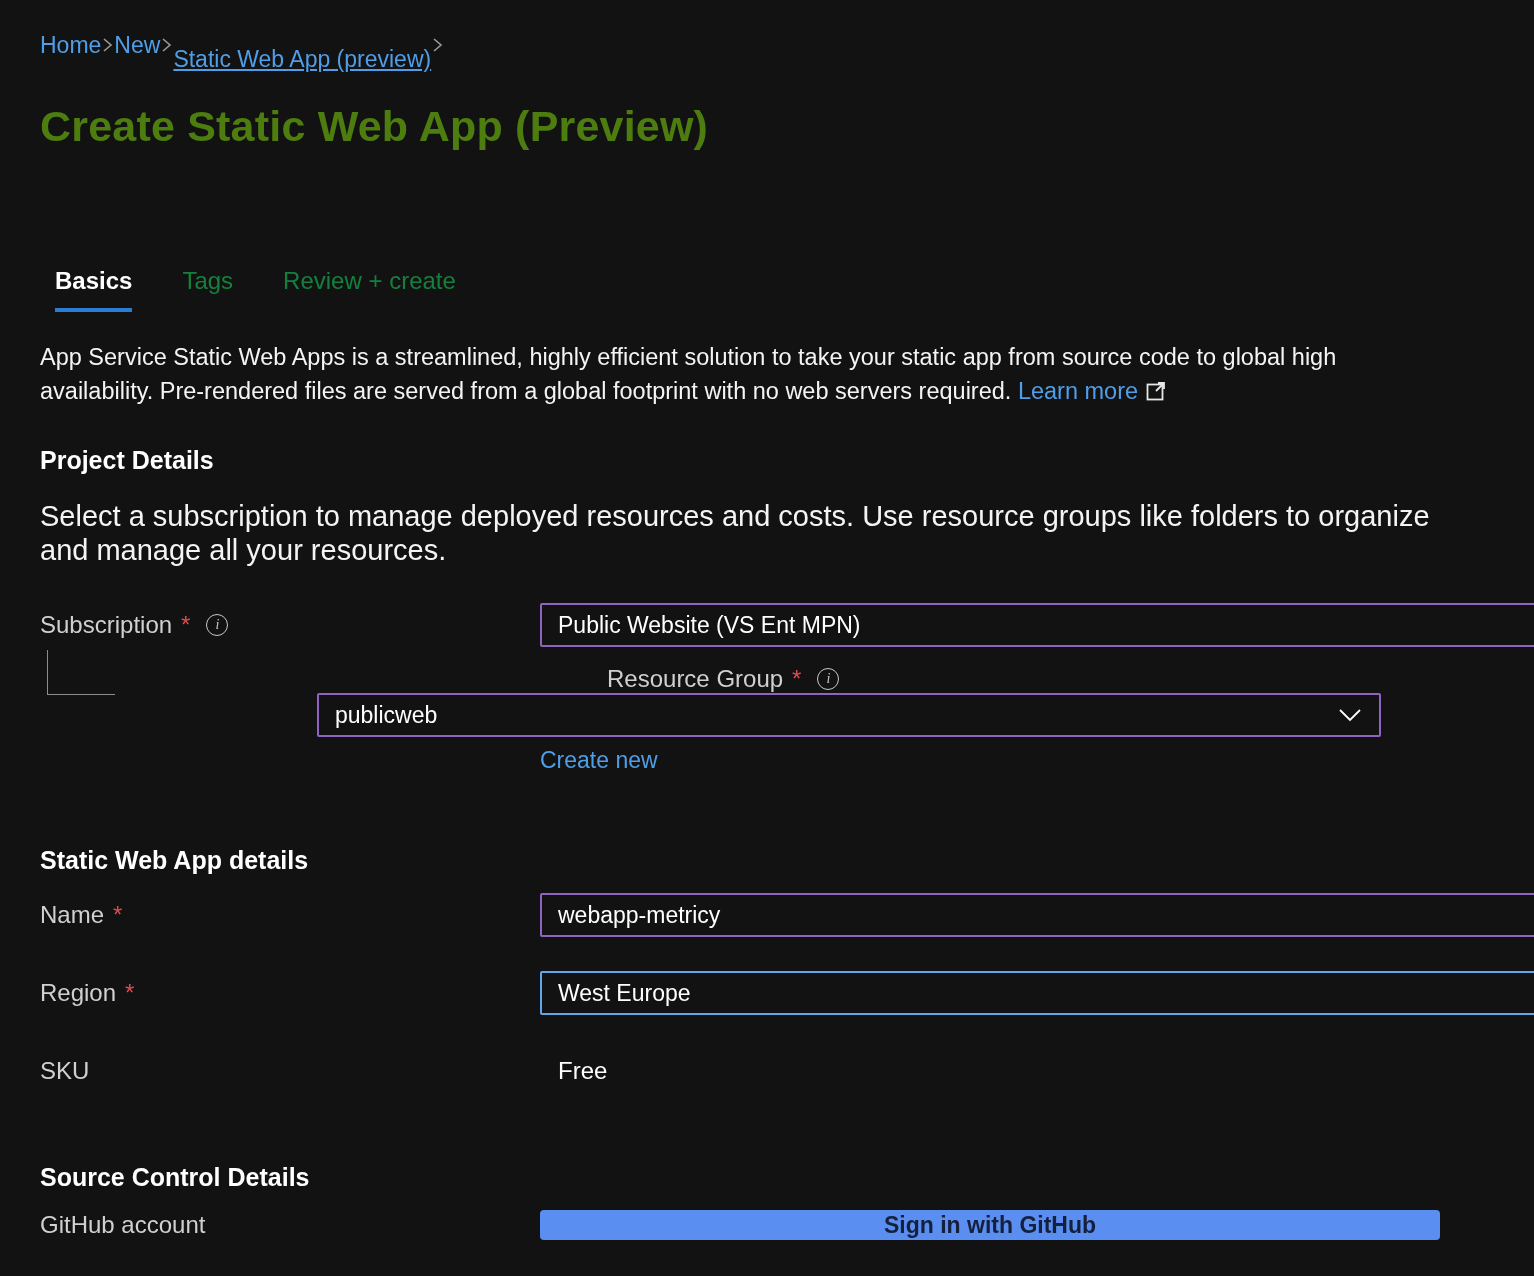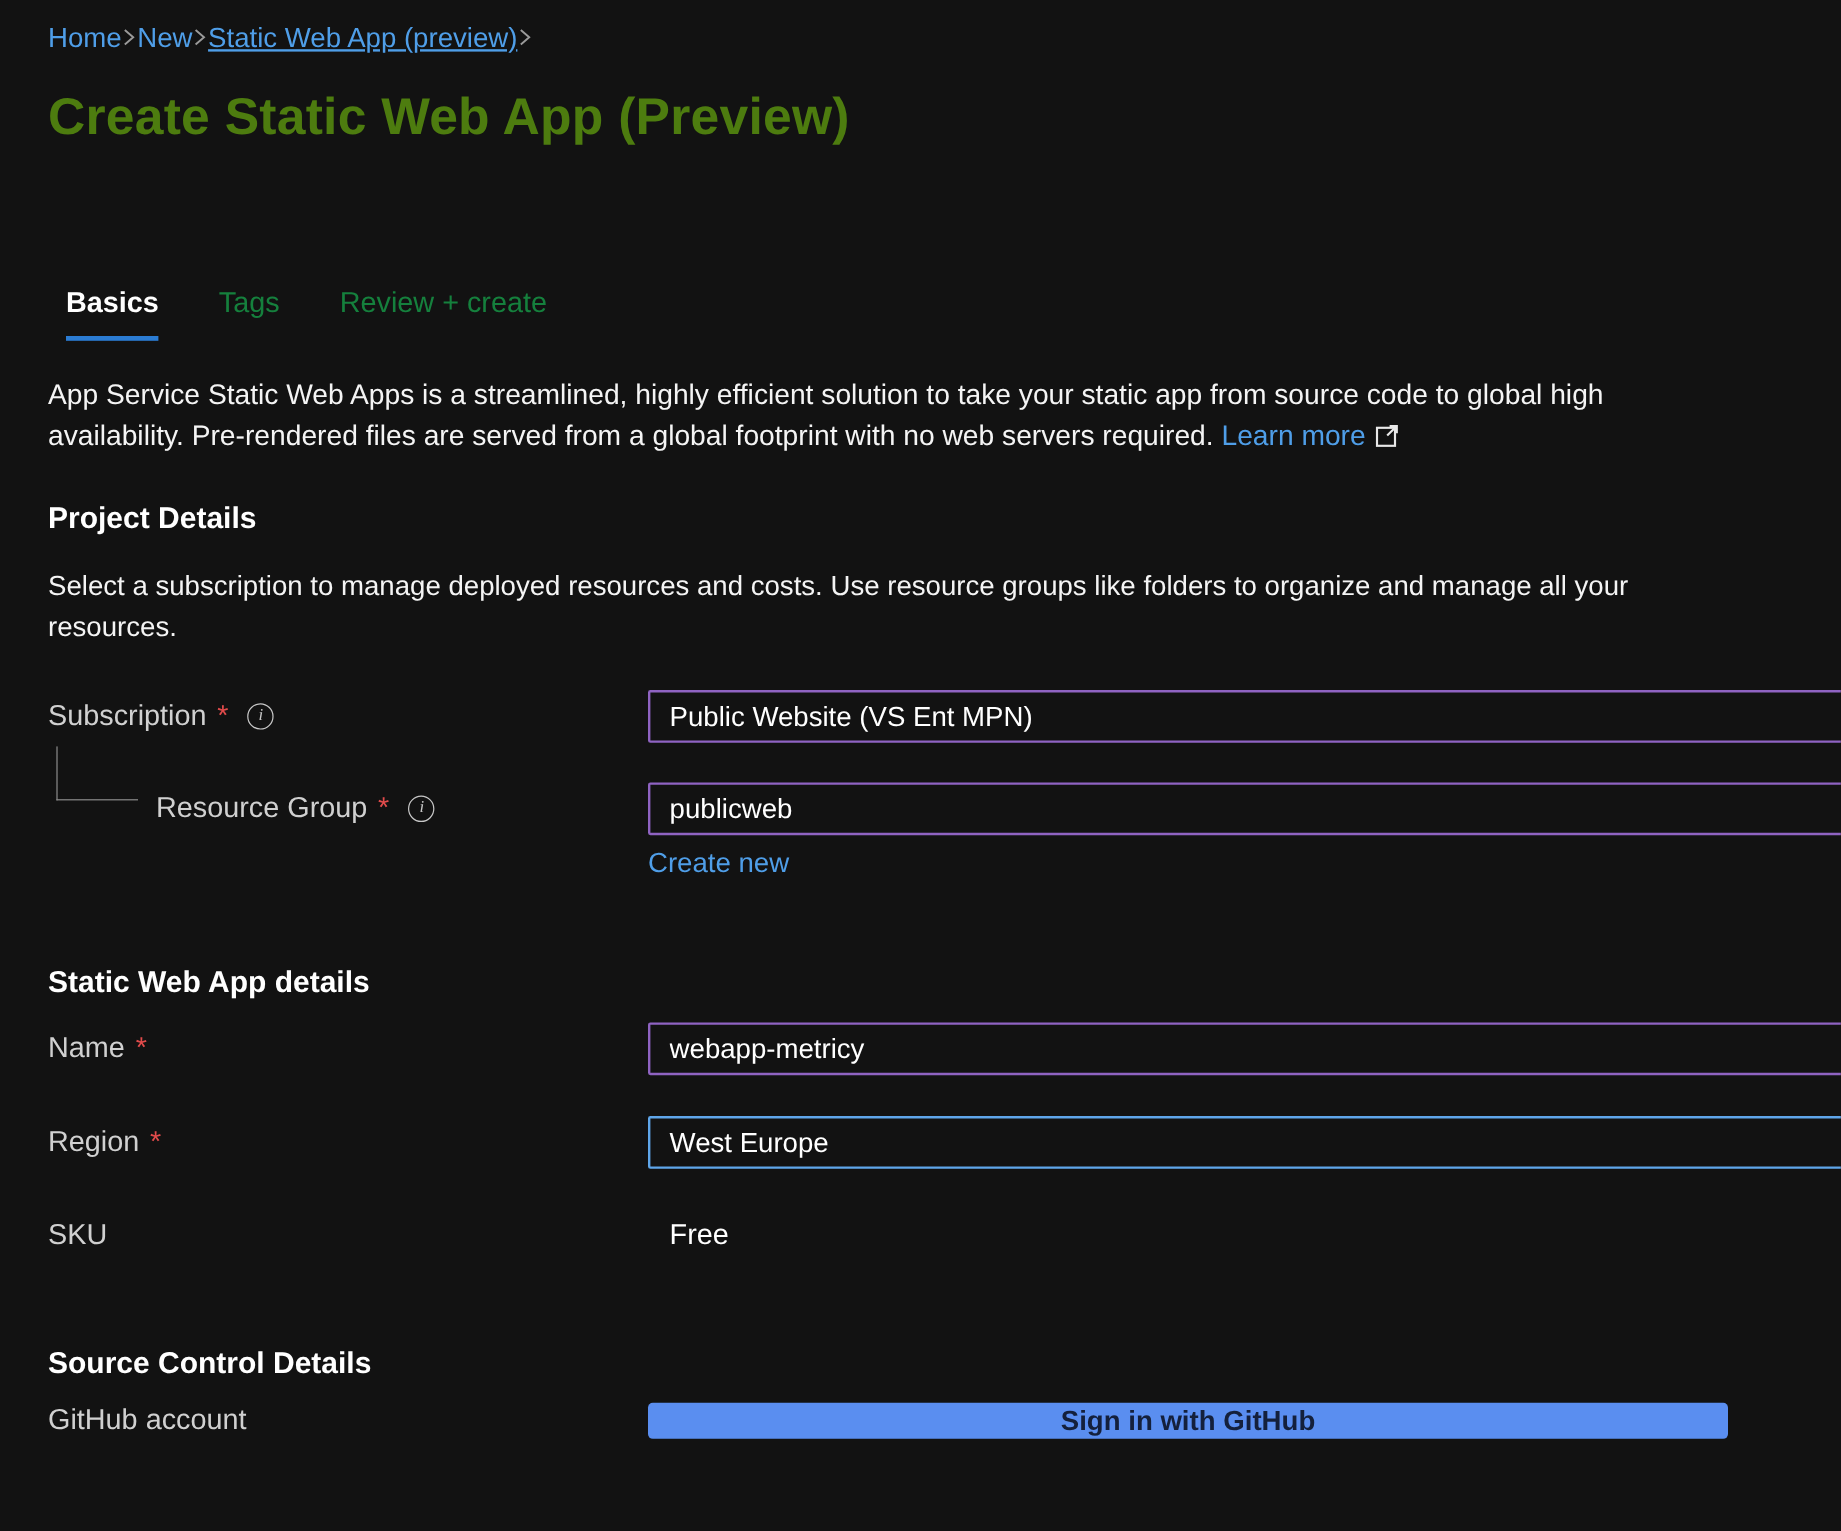--- a/index.html
+++ b/index.html
@@ -9,41 +9,41 @@
     background: #121212;
     color: #ffffff;
     font-family: "Liberation Sans", sans-serif;
     overflow: hidden;
   }
   .page { padding: 16px 40px 0 40px; }
 
   
   .breadcrumb { display: flex; align-items: center; font-size: 23px; line-height: 30px; }
   .crumb { color: #4f9ee8; text-decoration: none; cursor: pointer; }
-  .crumb.underlined { text-decoration: underline; }
+  .crumb.underlined { text-decoration: underline; margin-top: 28px; }
   .crumb-sep { display: inline-flex; align-items: center; color: #9a9a9a; }
 
   
   .page-title { margin: 28px 0 0 0; font-size: 43px; font-weight: 700; color: #4d7c0f; letter-spacing: 0.2px; }
 
   
   .tabs { display: flex; margin-top: 116px; padding-left: 15px; }
   .tab { font-size: 24px; color: #15803d; padding-bottom: 13px; margin-right: 50px; cursor: pointer;
          border-bottom: 4px solid transparent; }
   .tab.active { color: #ffffff; font-weight: 700; border-bottom-color: #2b7cd3; }
 
   
   .intro { margin-top: 28px; max-width: 1396px; font-size: 23.5px; line-height: 34px; color: #f4f4f4; }
   .link { color: #4f9ee8; text-decoration: none; cursor: pointer; }
   .ext-icon { display: inline-block; vertical-align: -2px; margin-left: 8px; }
   .section-heading { margin: 0; font-size: 25px; font-weight: 700; color: #ffffff; }
   .h-project { margin-top: 36px; }
   .h-appdetails { margin-top: 72px; }
   .h-source { margin-top: 78px; }
-  .section-desc { margin-top: 24px; max-width: 1400px; font-size: 23px; line-height: 34px; color: #f4f4f4; }
+  .section-desc { margin-top: 24px; max-width: 1400px; font-size: 29px; line-height: 34px; color: #f4f4f4; }
 
   
   .form-row { display: flex; align-items: center; }
   .label-col { width: 500px; display: flex; align-items: center; font-size: 24px; color: #d0d0d0; flex-shrink: 0; }
   .label-col.indented { padding-left: 90px; }
   .field-col { width: 900px; }
   .required-star { color: #e14b4b; margin-left: 9px; font-size: 24px; }
   .info-icon { margin-left: 16px; width: 22px; height: 22px; border: 1.5px solid #c8c8c8; border-radius: 50%;
                display: inline-flex; align-items: center; justify-content: center;
                font-size: 14px; color: #c8c8c8; font-family: "Liberation Serif", serif; font-style: italic; cursor: pointer; }
@@ -59,21 +59,21 @@
     font-size: 23px; color: #ffffff; cursor: pointer;
   }
   .border-purple { border: 2px solid #8f63c2; }
   .border-blue { border: 2px solid #5fa6ea; }
   .dd-chevron { display: inline-flex; flex-shrink: 0; margin-left: 12px; }
   .text-input-wrap { cursor: text; }
   .text-input-wrap input {
     background: transparent; border: none; outline: none; color: #ffffff;
     font-size: 23px; font-family: "Liberation Sans", sans-serif; flex: 1; padding: 0;
   }
-  .row-rg { margin-top: 33px; }
+  .row-rg { margin-top: 18px; flex-direction: column; }
   .create-new { display: inline-block; margin: 10px 0 0 500px; font-size: 23px; }
 
   .row-name { margin-top: 18px; }
   .row-region { margin-top: 34px; }
   .row-sku { margin-top: 42px; }
   .static-value { font-size: 24px; color: #ffffff; padding-left: 18px; }
 
   .row-github { margin-top: 18px; }
   .github-btn {
     width: 900px; height: 30px; border: none; border-radius: 4px;

